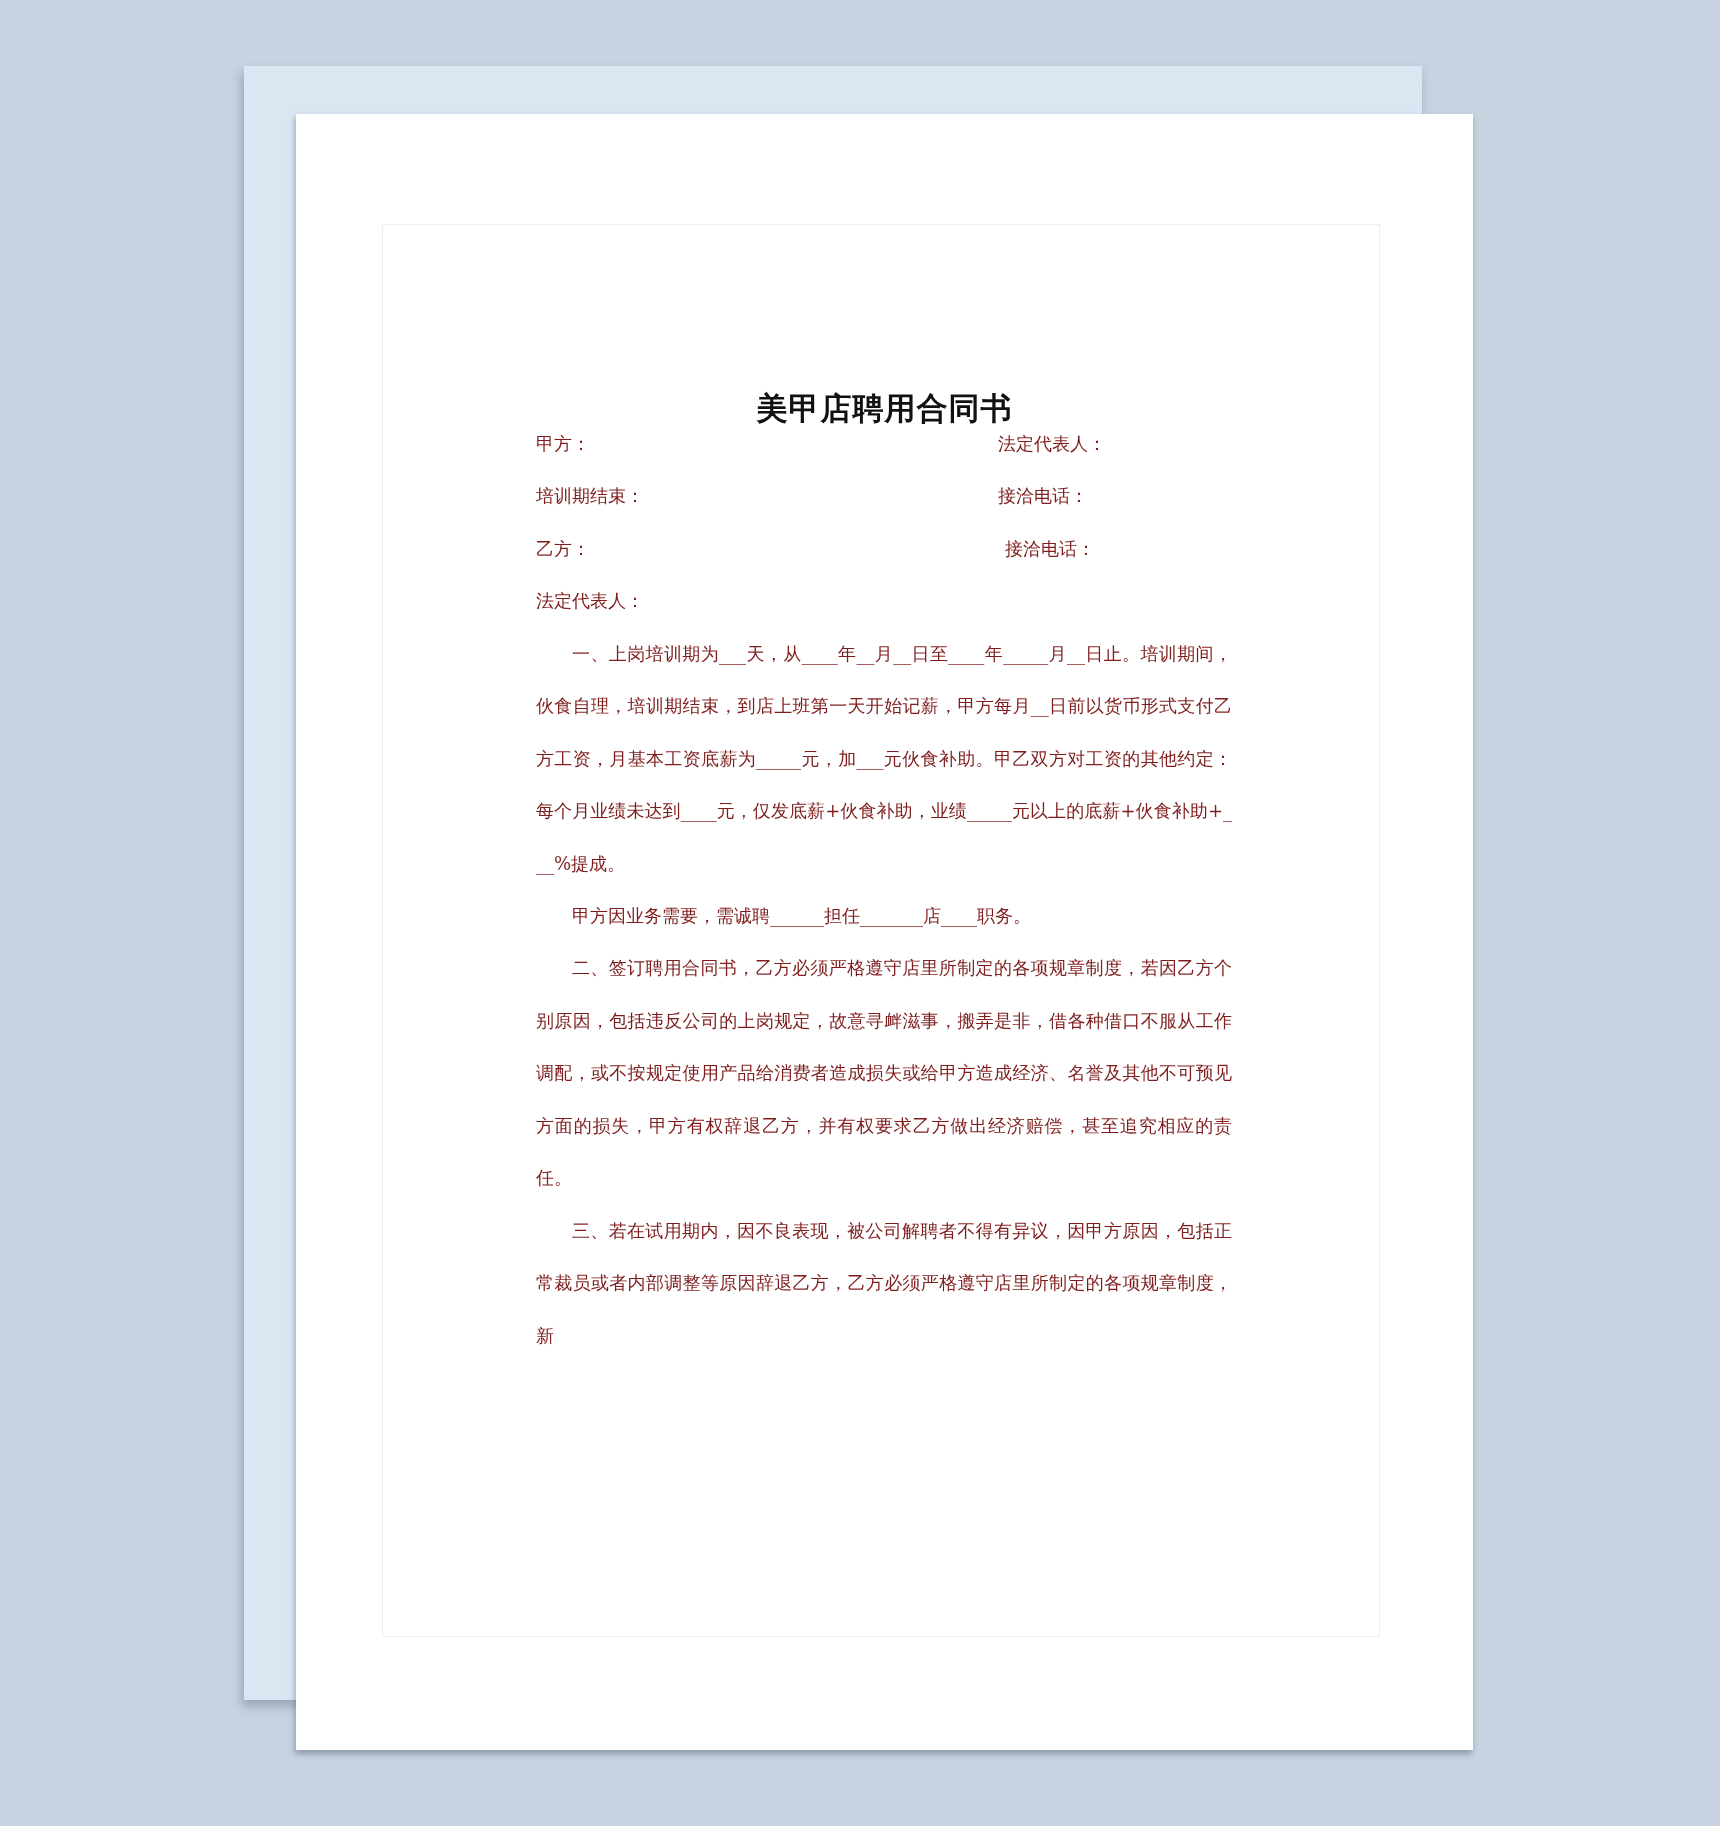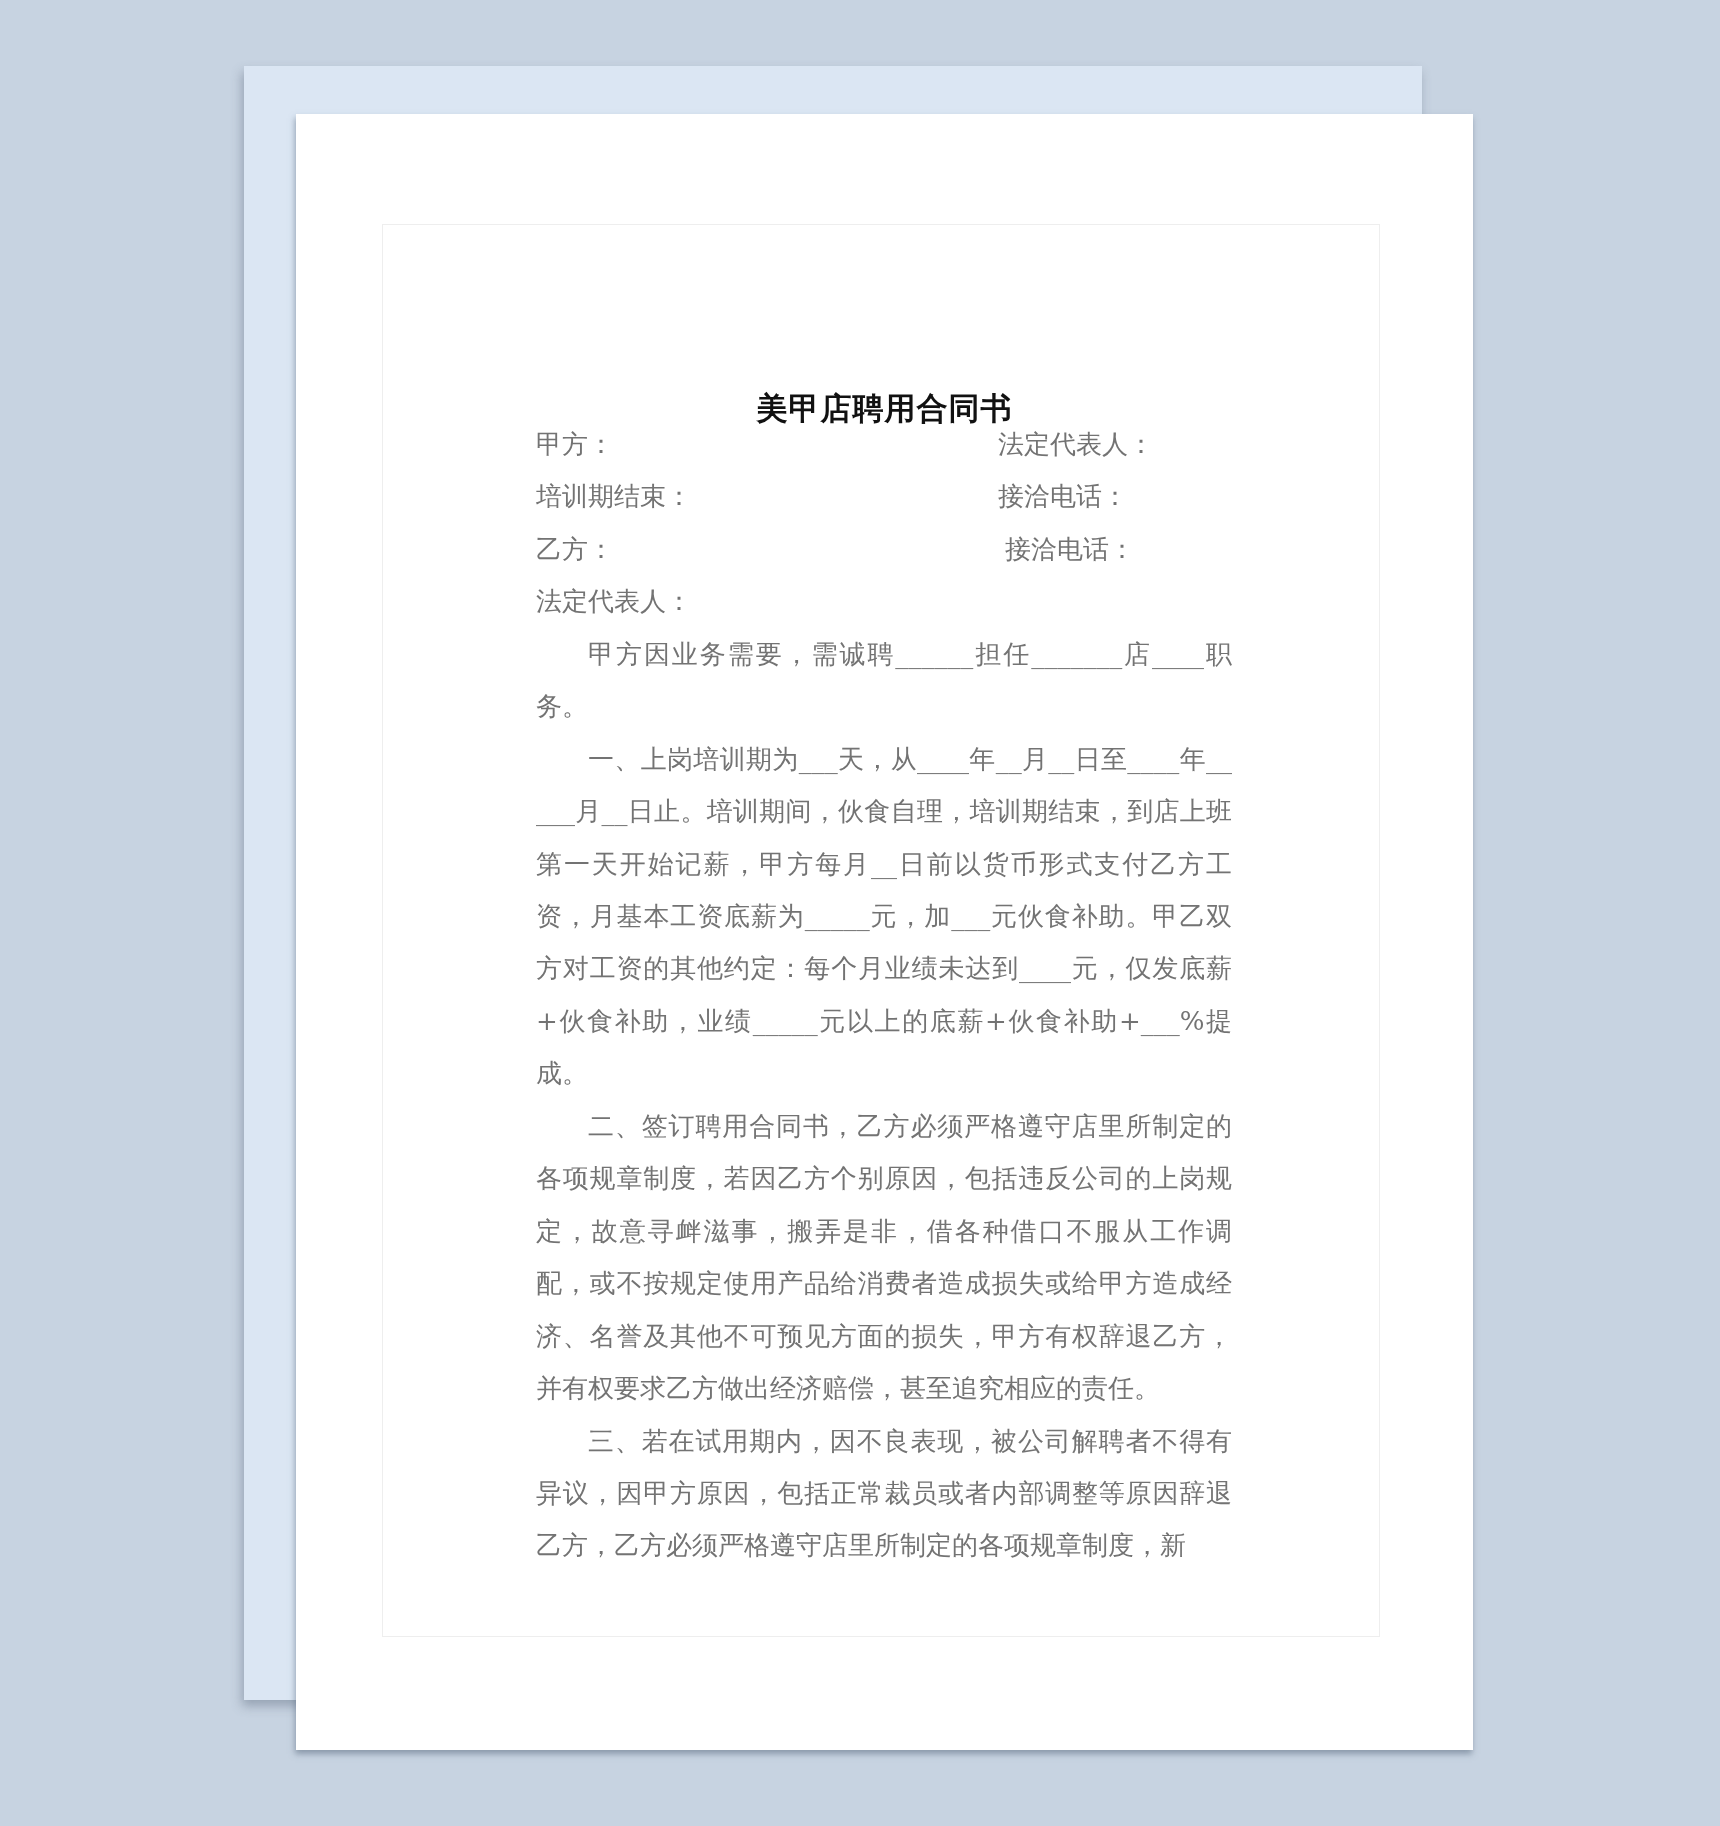--- a/index.html
+++ b/index.html
@@ -22,21 +22,21 @@
     border:1px solid #eeeeee; box-sizing:border-box;
   }
   .title {
     position:absolute; left:0; width:1177px; top:236px; height:44px; line-height:44px;
     text-align:center; font-family:"DejaVu Sans","Liberation Sans",sans-serif;
     font-weight:bold; font-size:31px; color:#111; letter-spacing:1px;margin-top:36px;
   }
   .content {
     position:absolute; left:240px; top:304px; width:696px;
     font-family:"DejaVu Serif","Liberation Serif",serif;
-    font-size:26px; line-height:52.45px; color:#737373;
+    font-size:18px; line-height:52.45px; color:#7f1d1d;
   }
   .row { position:relative; height:52.45px; white-space:nowrap; }
   .row .l { position:absolute; left:0; }
   .row .r { position:absolute; left:426px;margin-left:36px; }
   .row .r.shift { left:433px; }
   .para { text-align:justify; text-indent:2em; margin:0; word-break:break-all; }
 </style>
 </head>
 <body>
 
@@ -58,18 +58,18 @@
     </div>
     <div class="row">
       <span class="l">乙方：</span>
       <span class="r shift">接洽电话：</span>
     </div>
     <div class="row">
       <span class="l">法定代表人：</span>
       <span class="r"></span>
     </div>
 
+    <p class="para">一、上岗培训期为___天，从____年__月__日至____年_____月__日止。培训期间，伙食自理，培训期结束，到店上班第一天开始记薪，甲方每月__日前以货币形式支付乙方工资，月基本工资底薪为_____元，加___元伙食补助。甲乙双方对工资的其他约定：每个月业绩未达到____元，仅发底薪+伙食补助，业绩_____元以上的底薪+伙食补助+___%提成。</p>
     <p class="para">甲方因业务需要，需诚聘______担任_______店____职务。</p>
-    <p class="para">一、上岗培训期为___天，从____年__月__日至____年_____月__日止。培训期间，伙食自理，培训期结束，到店上班第一天开始记薪，甲方每月__日前以货币形式支付乙方工资，月基本工资底薪为_____元，加___元伙食补助。甲乙双方对工资的其他约定：每个月业绩未达到____元，仅发底薪+伙食补助，业绩_____元以上的底薪+伙食补助+___%提成。</p>
     <p class="para">二、签订聘用合同书，乙方必须严格遵守店里所制定的各项规章制度，若因乙方个别原因，包括违反公司的上岗规定，故意寻衅滋事，搬弄是非，借各种借口不服从工作调配，或不按规定使用产品给消费者造成损失或给甲方造成经济、名誉及其他不可预见方面的损失，甲方有权辞退乙方，并有权要求乙方做出经济赔偿，甚至追究相应的责任。</p>
     <p class="para">三、若在试用期内，因不良表现，被公司解聘者不得有异议，因甲方原因，包括正常裁员或者内部调整等原因辞退乙方，乙方必须严格遵守店里所制定的各项规章制度，新</p>
   </div>
 </div>
 
 </body></html>

